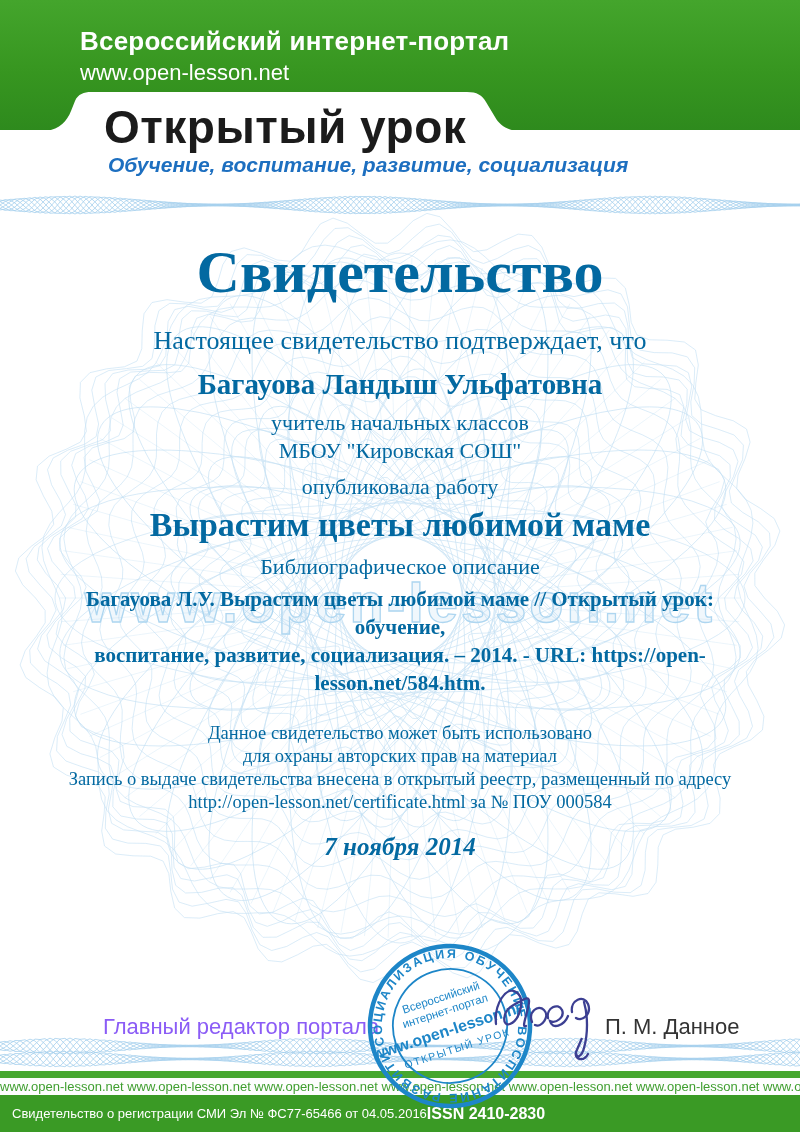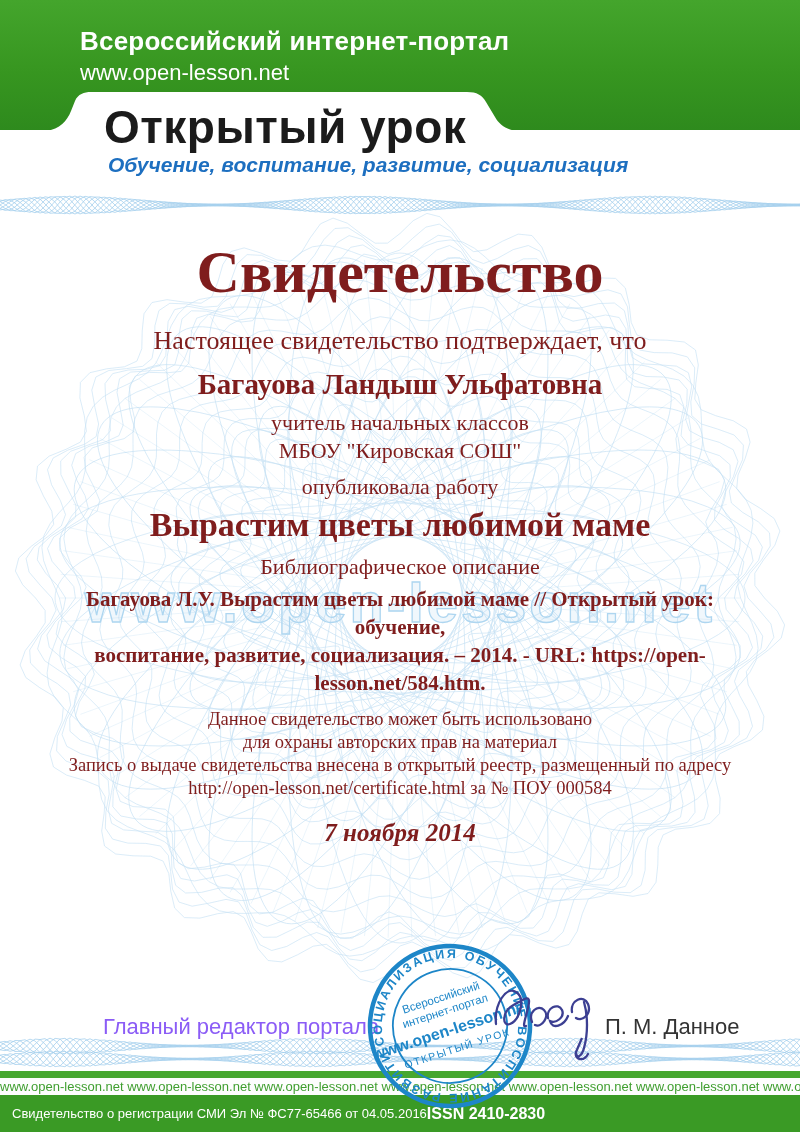--- a/index.html
+++ b/index.html
@@ -18,32 +18,32 @@
                  font-size:21px;font-style:italic;font-weight:600;}
 
   
   .decor{position:absolute;left:0;top:0;z-index:1;}
   .watermark{position:absolute;left:0;top:570px;width:100%;text-align:center;z-index:1;
              font-size:56px;font-weight:bold;letter-spacing:3px;
              color:rgba(170,212,240,.18);-webkit-text-stroke:1.3px #aed6f0;}
 
   
   .content{position:absolute;left:0;top:130px;width:100%;text-align:center;z-index:3;
-           color:#7f1d1d;font-family:"Liberation Serif",serif;}
+           color:#0369a1;font-family:"Liberation Serif",serif;}
   .cert-title{margin-top:112px;font-size:60px;font-weight:bold;line-height:1;}
   .confirm{margin-top:24px;font-size:26px;}
   .recipient{margin-top:12px;font-size:29px;font-weight:bold;}
   .role{margin-top:8px;font-size:22px;line-height:1.25;}
   .school{font-size:22px;line-height:1.25;}
   .published{margin-top:10px;font-size:22px;}
   .work-title{margin-top:6px;font-size:34px;font-weight:bold;}
   .bib-label{margin-top:10px;font-size:22px;}
   .citation{margin:6px auto 0;width:720px;font-size:21px;font-weight:bold;line-height:1.33;}
   .small-line{font-size:18.5px;line-height:1.24;}
-  .usage1{margin-top:10px;}
+  .usage1{margin-top:24px;}
   .cert-date{margin-top:20px;font-size:25px;font-style:italic;font-weight:600;
              font-family:"Liberation Serif",serif;}
 
   
   .editor-label{position:absolute;left:103px;top:1014px;z-index:3;color:#8b5cf6;font-size:22px;}
   .editor-name{position:absolute;left:605px;top:1014px;z-index:3;color:#333;font-size:22px;}
   .stamp{position:absolute;left:360px;top:936px;z-index:5;}
   .signature{position:absolute;left:492px;top:968px;z-index:6;}
 
   

